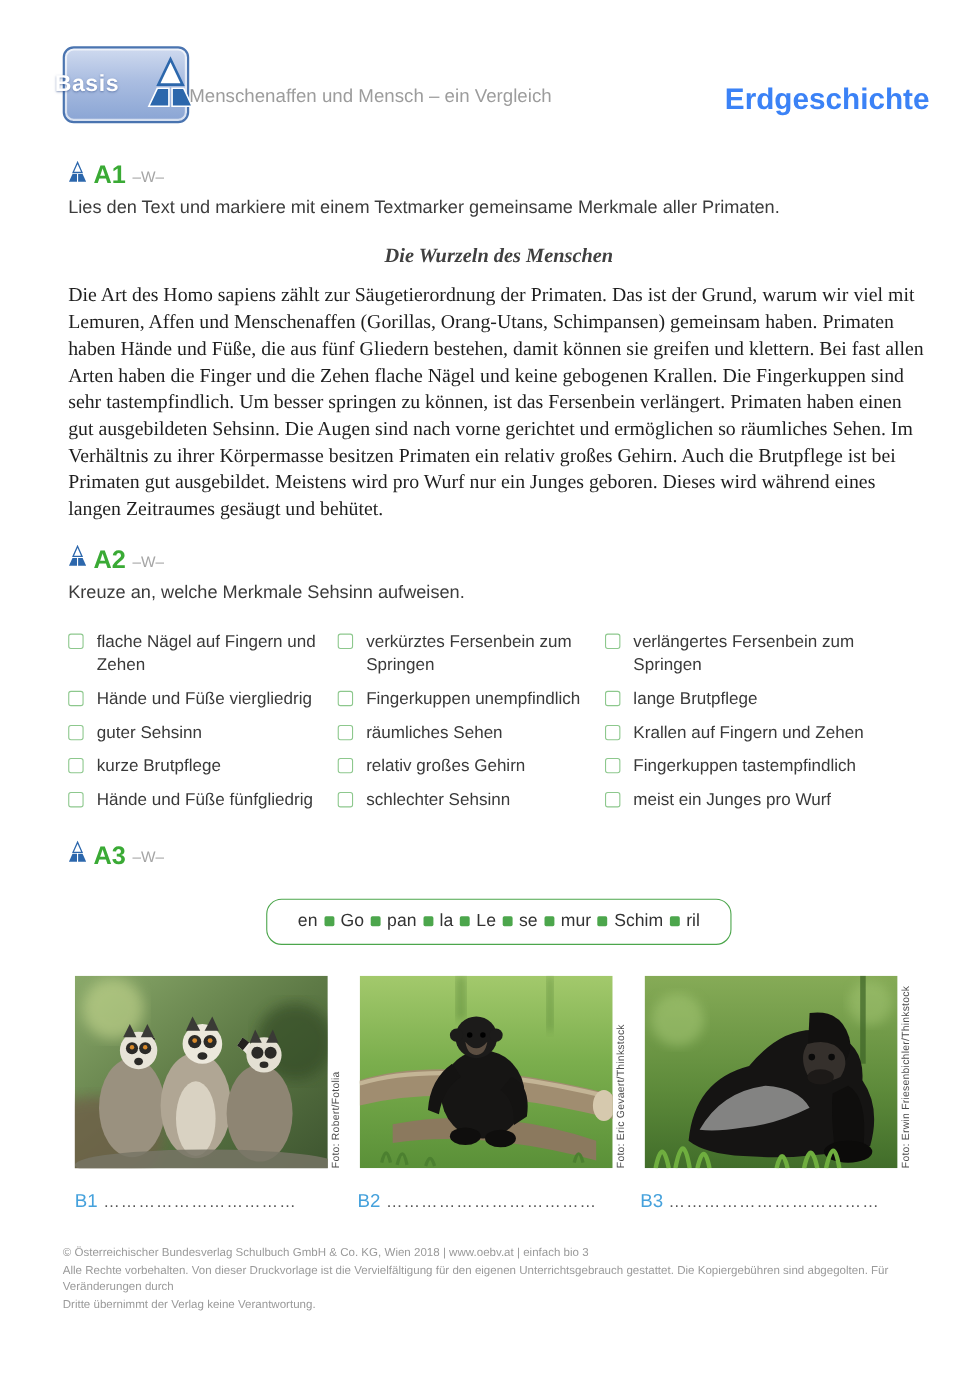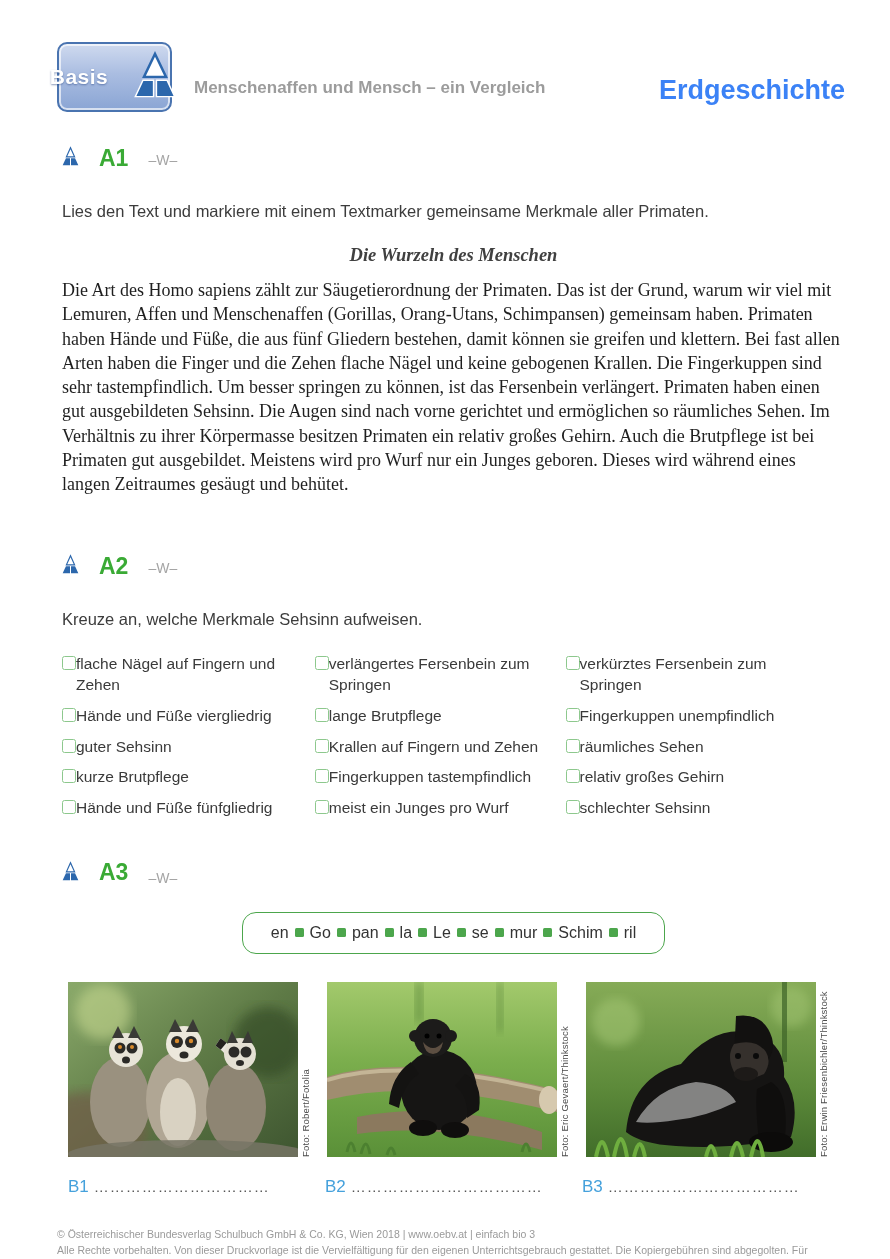--- a/index.html
+++ b/index.html
@@ -21,52 +21,52 @@
     background:linear-gradient(180deg,#cfdaef 0%,#aabde1 45%,#8aa5d4 100%);
     box-shadow:inset 0 0 0 2px rgba(255,255,255,0.65);
     display:flex; align-items:center; justify-content:center; gap:23px;
     padding:0 6px;
   }
   .logo-text {
     color:#ffffff; font-weight:bold; font-size:21px;
     text-shadow:0 1px 2px rgba(40,70,130,.55);
     letter-spacing:.5px;
   }
-  .header-title { margin-left:22px; margin-bottom:14px; font-size:17px; font-weight:bold; color:#9c9c9c; }
+  .header-title { margin-bottom:14px; font-size:17px; font-weight:normal; color:#9c9c9c; }
   .subject { margin-left:auto; margin-bottom:6px; font-size:27px; font-weight:bold; color:#3b82f6; }
 
   
-  .task { display:flex; align-items:center; gap:20px; margin-left:0; }
+  .task { display:flex; align-items:center; gap:6px; margin-left:0; }
   .task-label { color:#3aaa35; font-weight:bold; font-size:23px; }
   .task-level { color:#a5a5a5; font-size:14px; padding-top:3px; }
   .task-a1 { margin-top:33px; }
-  .task-a2 { margin-top:56px; }
-  .task-a3 { margin-top:31px;align-items:flex-end; }
-
-  .instruction { margin-top:30px; font-size:16.5px; color:#3c3c3c; }
+  .task-a2 { margin-top:20px; }
+  .task-a3 { margin-top:16px; }
+
+  .instruction { margin-top:8px; font-size:16.5px; color:#3c3c3c; }
   .blue { color:#45a1dc; }
 
   
   .passage-title {
     margin-top:24px; text-align:center;
     font-family:"Liberation Serif", serif;
     font-style:italic; font-weight:bold; font-size:18.5px; color:#404040;
   }
   .passage {
     margin-top:12px; width:783px;
     font-family:"Liberation Serif", serif;
     font-size:18px; line-height:24.3px; color:#1f1f1f;
   }
 
   
   .check-grid { display:flex; margin-top:24px; }
   .check-col { width:258px; }
   .check-col:nth-child(2) { width:256px; }
   .check-col:nth-child(3) { width:auto; }
-  .check-item { display:flex; margin-bottom:9px; }
+  .check-item { display:flex; gap:12px; margin-bottom:9px; }
   .checkbox {
     flex:0 0 auto; width:14px; height:14px; margin-top:3px;
     border:1.6px solid #8dc88d; border-radius:2.5px; background:#fff;
   }
   .check-label { font-size:15.5px; line-height:1.4; color:#3a3a3a; padding-right:18px; }
 
   
   .syllable-box {
     margin:26px auto 0; width:fit-content;
     border:1.6px solid #4ca64c; border-radius:14px;
@@ -163,59 +163,59 @@
         <span class="check-label">kurze Brutpflege</span>
       </div>
       <div class="check-item">
         <span class="checkbox"></span>
         <span class="check-label">Hände und Füße fünfgliedrig</span>
       </div>
     </div>
     <div class="check-col">
       <div class="check-item">
         <span class="checkbox"></span>
+        <span class="check-label">verkürztes Fersenbein zum Springen</span>
+      </div>
+      <div class="check-item">
+        <span class="checkbox"></span>
+        <span class="check-label">Fingerkuppen unempfindlich</span>
+      </div>
+      <div class="check-item">
+        <span class="checkbox"></span>
+        <span class="check-label">räumliches Sehen</span>
+      </div>
+      <div class="check-item">
+        <span class="checkbox"></span>
+        <span class="check-label">relativ großes Gehirn</span>
+      </div>
+      <div class="check-item">
+        <span class="checkbox"></span>
+        <span class="check-label">schlechter Sehsinn</span>
+      </div>
+    </div>
+    <div class="check-col">
+      <div class="check-item">
+        <span class="checkbox"></span>
         <span class="check-label">verlängertes Fersenbein zum Springen</span>
       </div>
       <div class="check-item">
         <span class="checkbox"></span>
         <span class="check-label">lange Brutpflege</span>
       </div>
       <div class="check-item">
         <span class="checkbox"></span>
         <span class="check-label">Krallen auf Fingern und Zehen</span>
       </div>
       <div class="check-item">
         <span class="checkbox"></span>
         <span class="check-label">Fingerkuppen tastempfindlich</span>
       </div>
       <div class="check-item">
         <span class="checkbox"></span>
         <span class="check-label">meist ein Junges pro Wurf</span>
-      </div>
-    </div>
-    <div class="check-col">
-      <div class="check-item">
-        <span class="checkbox"></span>
-        <span class="check-label">verkürztes Fersenbein zum Springen</span>
-      </div>
-      <div class="check-item">
-        <span class="checkbox"></span>
-        <span class="check-label">Fingerkuppen unempfindlich</span>
-      </div>
-      <div class="check-item">
-        <span class="checkbox"></span>
-        <span class="check-label">räumliches Sehen</span>
-      </div>
-      <div class="check-item">
-        <span class="checkbox"></span>
-        <span class="check-label">relativ großes Gehirn</span>
-      </div>
-      <div class="check-item">
-        <span class="checkbox"></span>
-        <span class="check-label">schlechter Sehsinn</span>
       </div>
     </div>
   </div>
 
   <div class="task task-a3">
     <span>
       <svg width="17" height="21" viewBox="0 0 100 120">
         <polygon points="50,8 26,62 74,62" fill="#ffffff" stroke="#2c67ac" stroke-width="7"></polygon>
         <polygon points="23,70 47,70 47,112 4,112" fill="#2c67ac"></polygon>
         <polygon points="53,70 77,70 96,112 53,112" fill="#2c67ac"></polygon>

